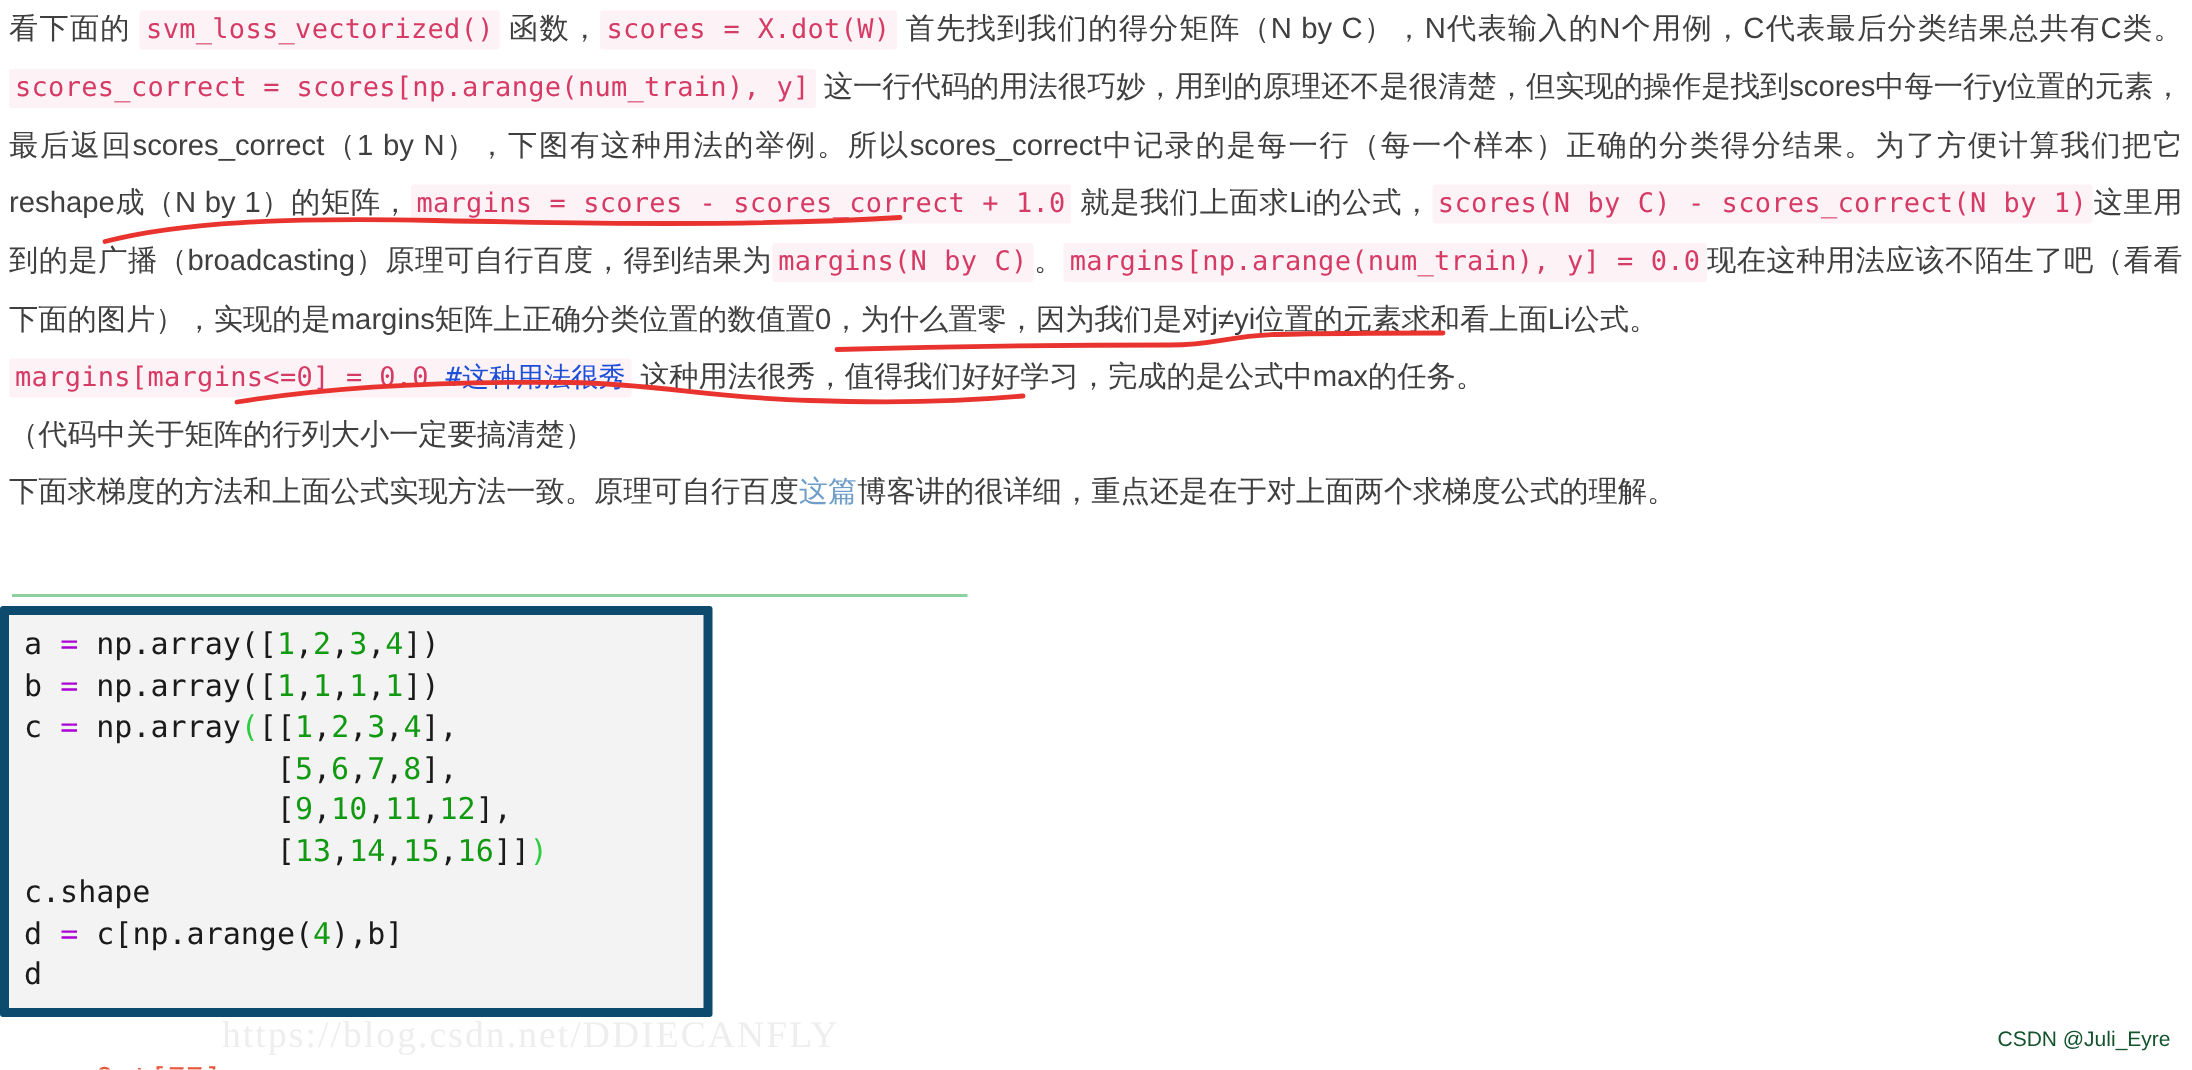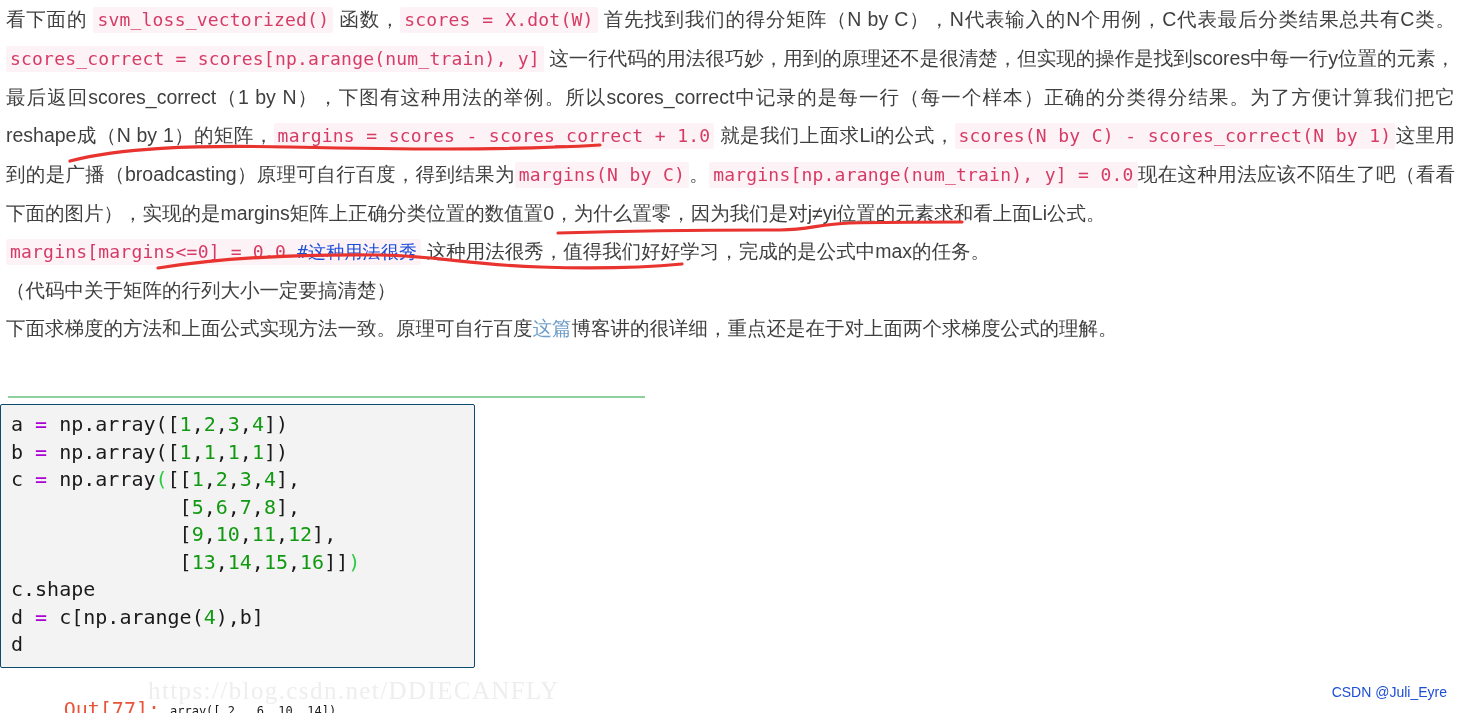--- a/index.html
+++ b/index.html
@@ -88,21 +88,21 @@
     font-size: 20px;
     line-height: 27px;
     color: #3465a4;
     white-space: pre;
   }
   .nb-prompt.out {
     color: #e8553a;
   }
   .nb-code {
     background: #f3f3f3;
-    border: 1px solid #0c4a6e;
+    border: 6px solid #0c4a6e;
     border-radius: 2px;
     padding: 6px 10px 8px 10px;
     width: 475px;
     box-sizing: border-box;
     font-family: "DejaVu Sans Mono", "Liberation Mono", monospace;
     font-size: 20px;
     line-height: 27.5px;
     color: #1a1a1a;
     white-space: pre;
   }
@@ -129,21 +129,21 @@
     color: #eeeeee;
     white-space: pre;
     user-select: none;
   }
   .wm-csdn {
     position: absolute;
     right: 14px;
     top: 684px;
     font-family: "Liberation Sans", "DejaVu Sans", sans-serif;
     font-size: 14px;
-    color: #1d4ed8;
+    color: #14532d;
     white-space: pre;
     user-select: none;
   }
 </style>
 </head>
 <body>
 
 <div class="prose">
   <p><span>看下面的 </span><code class="ic">svm_loss_vectorized()</code><span> 函数，</span><code class="ic">scores = X.dot(W)</code><span> 首先找到我们的得分矩阵（N by C），N代表输入的N个用例，C代表最后分类结果总共有C类。 </span><code class="ic">scores_correct = scores[np.arange(num_train), y]</code><span> 这一行代码的用法很巧妙，用到的原理还不是很清楚，但实现的操作是找到scores中每一行y位置的元素，最后返回scores_correct（1 by N），下图有这种用法的举例。所以scores_correct中记录的是每一行（每一个样本）正确的分类得分结果。为了方便计算我们把它reshape成（N by 1）的矩阵，</span><code class="ic">margins = scores - scores_correct + 1.0</code><span> 就是我们上面求Li的公式，</span><code class="ic">scores(N by C) - scores_correct(N by 1)</code><span>这里用到的是广播（broadcasting）原理可自行百度，得到结果为</span><code class="ic">margins(N by C)</code><span>。</span><code class="ic">margins[np.arange(num_train), y] = 0.0</code><span>现在这种用法应该不陌生了吧（看看下面的图片），实现的是margins矩阵上正确分类位置的数值置0，为什么置零，因为我们是对j≠yi位置的元素求和看上面Li公式。</span></p>
 

